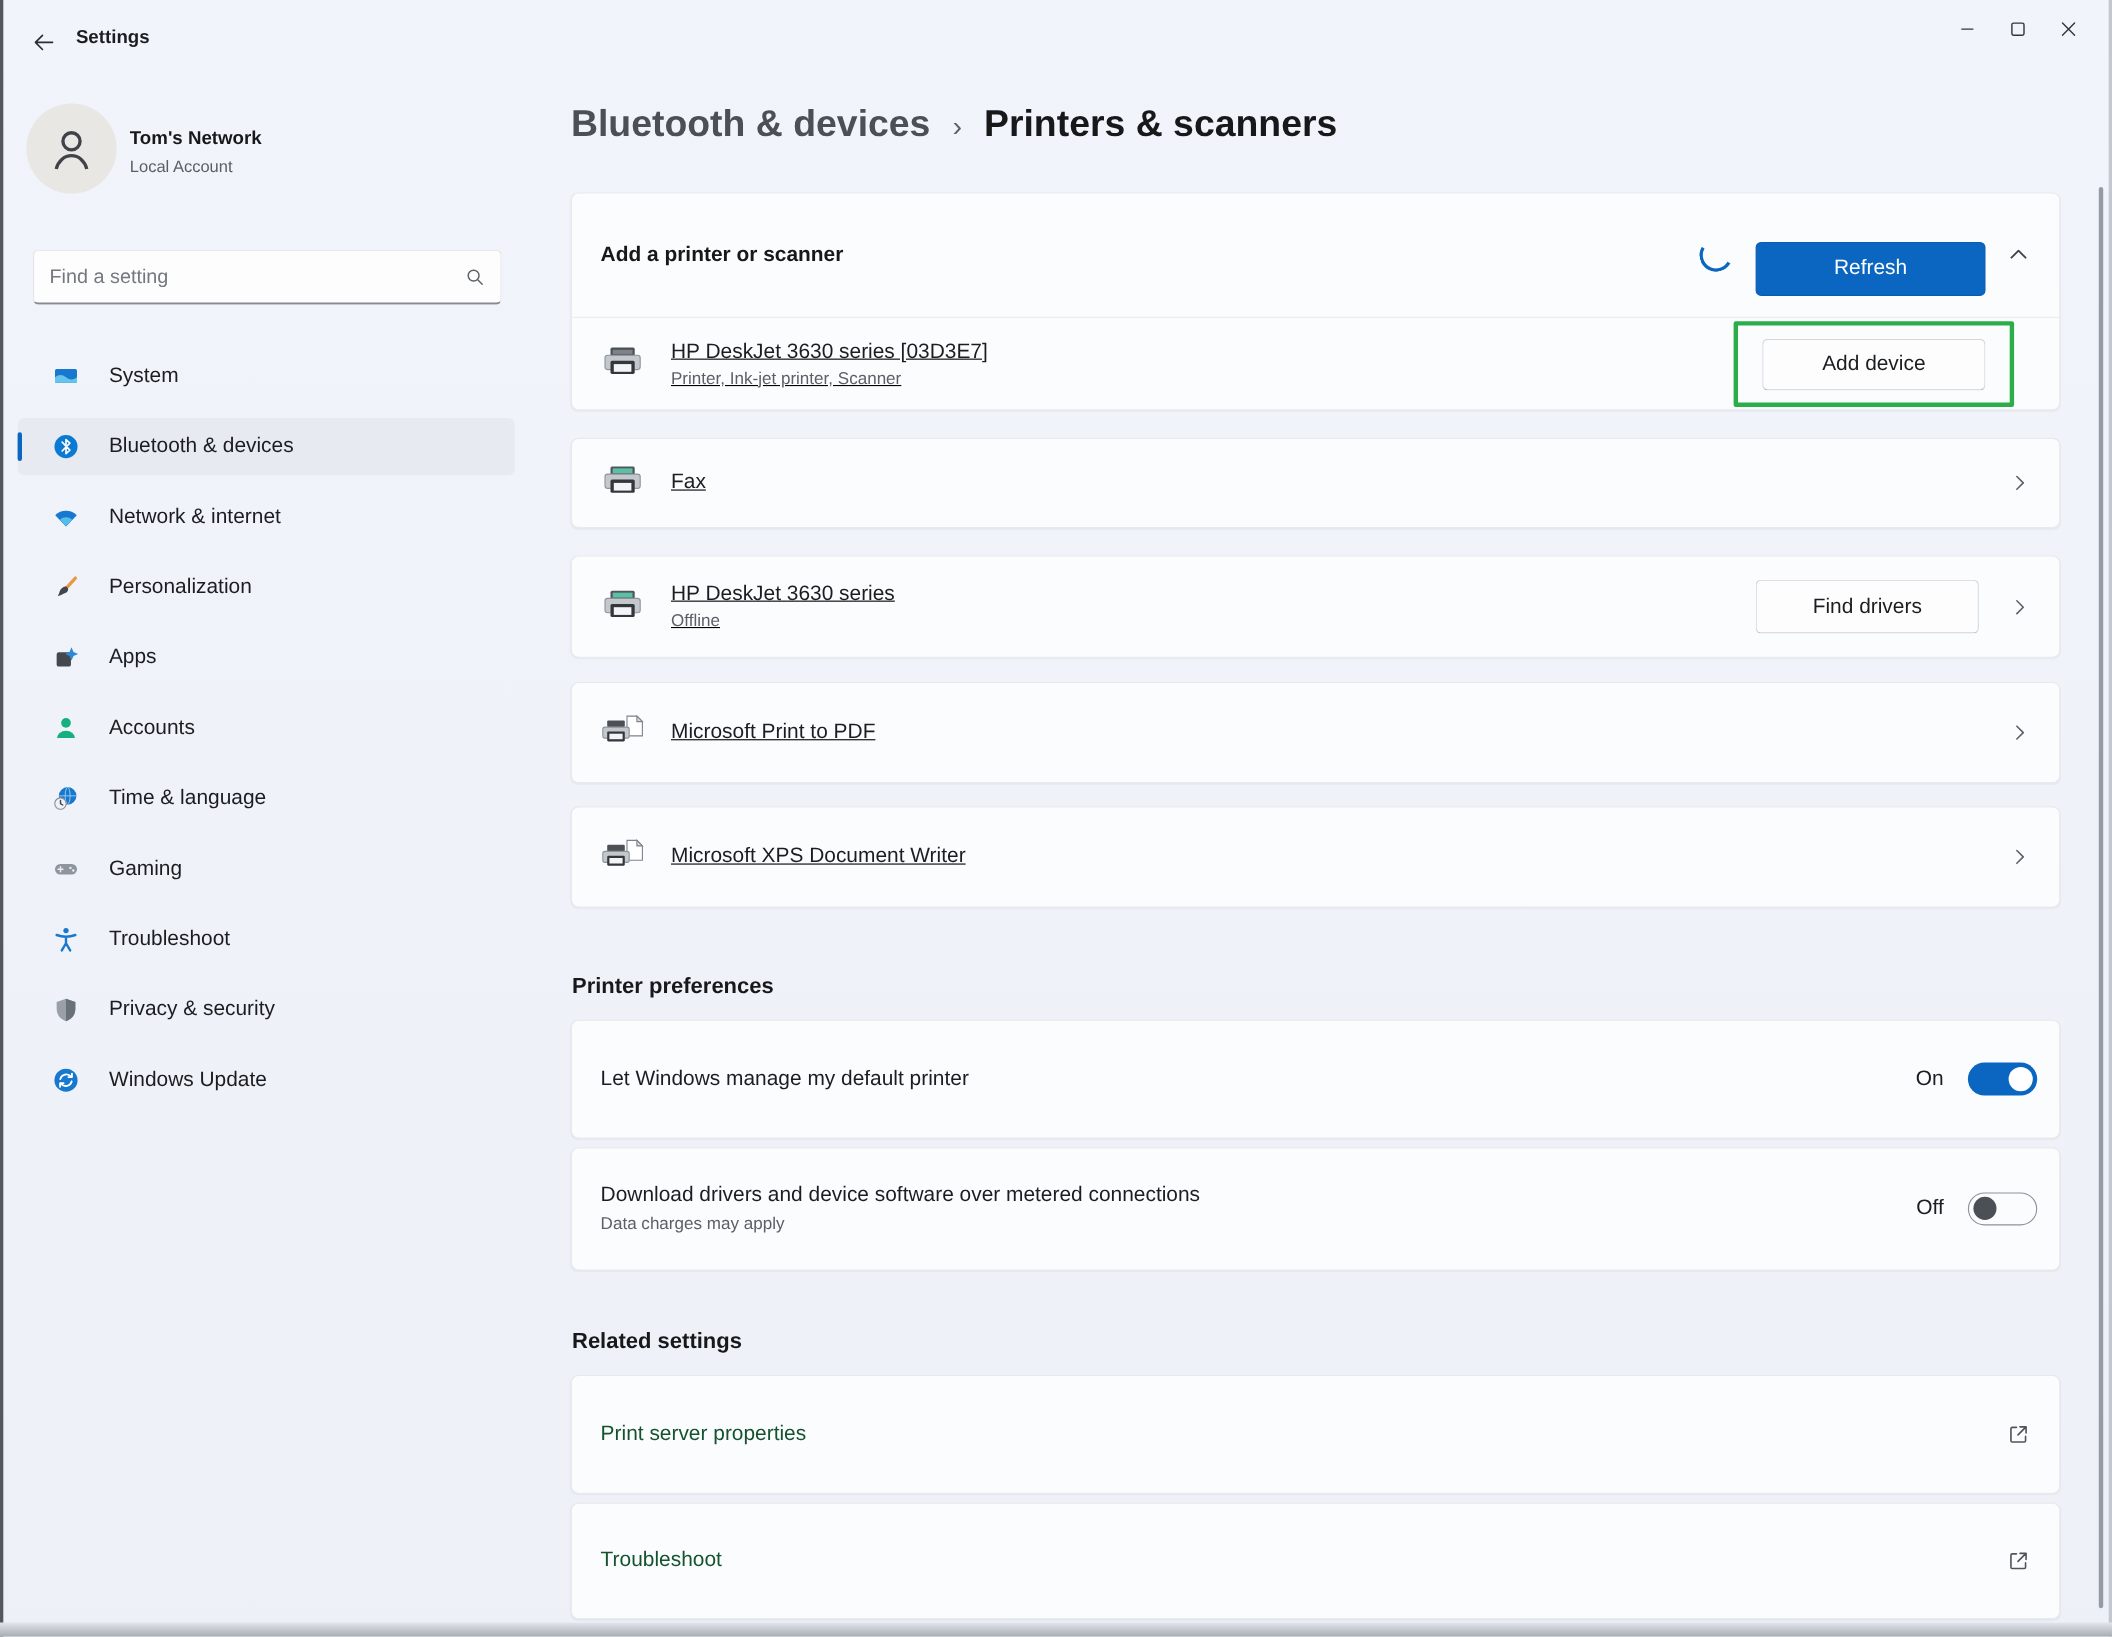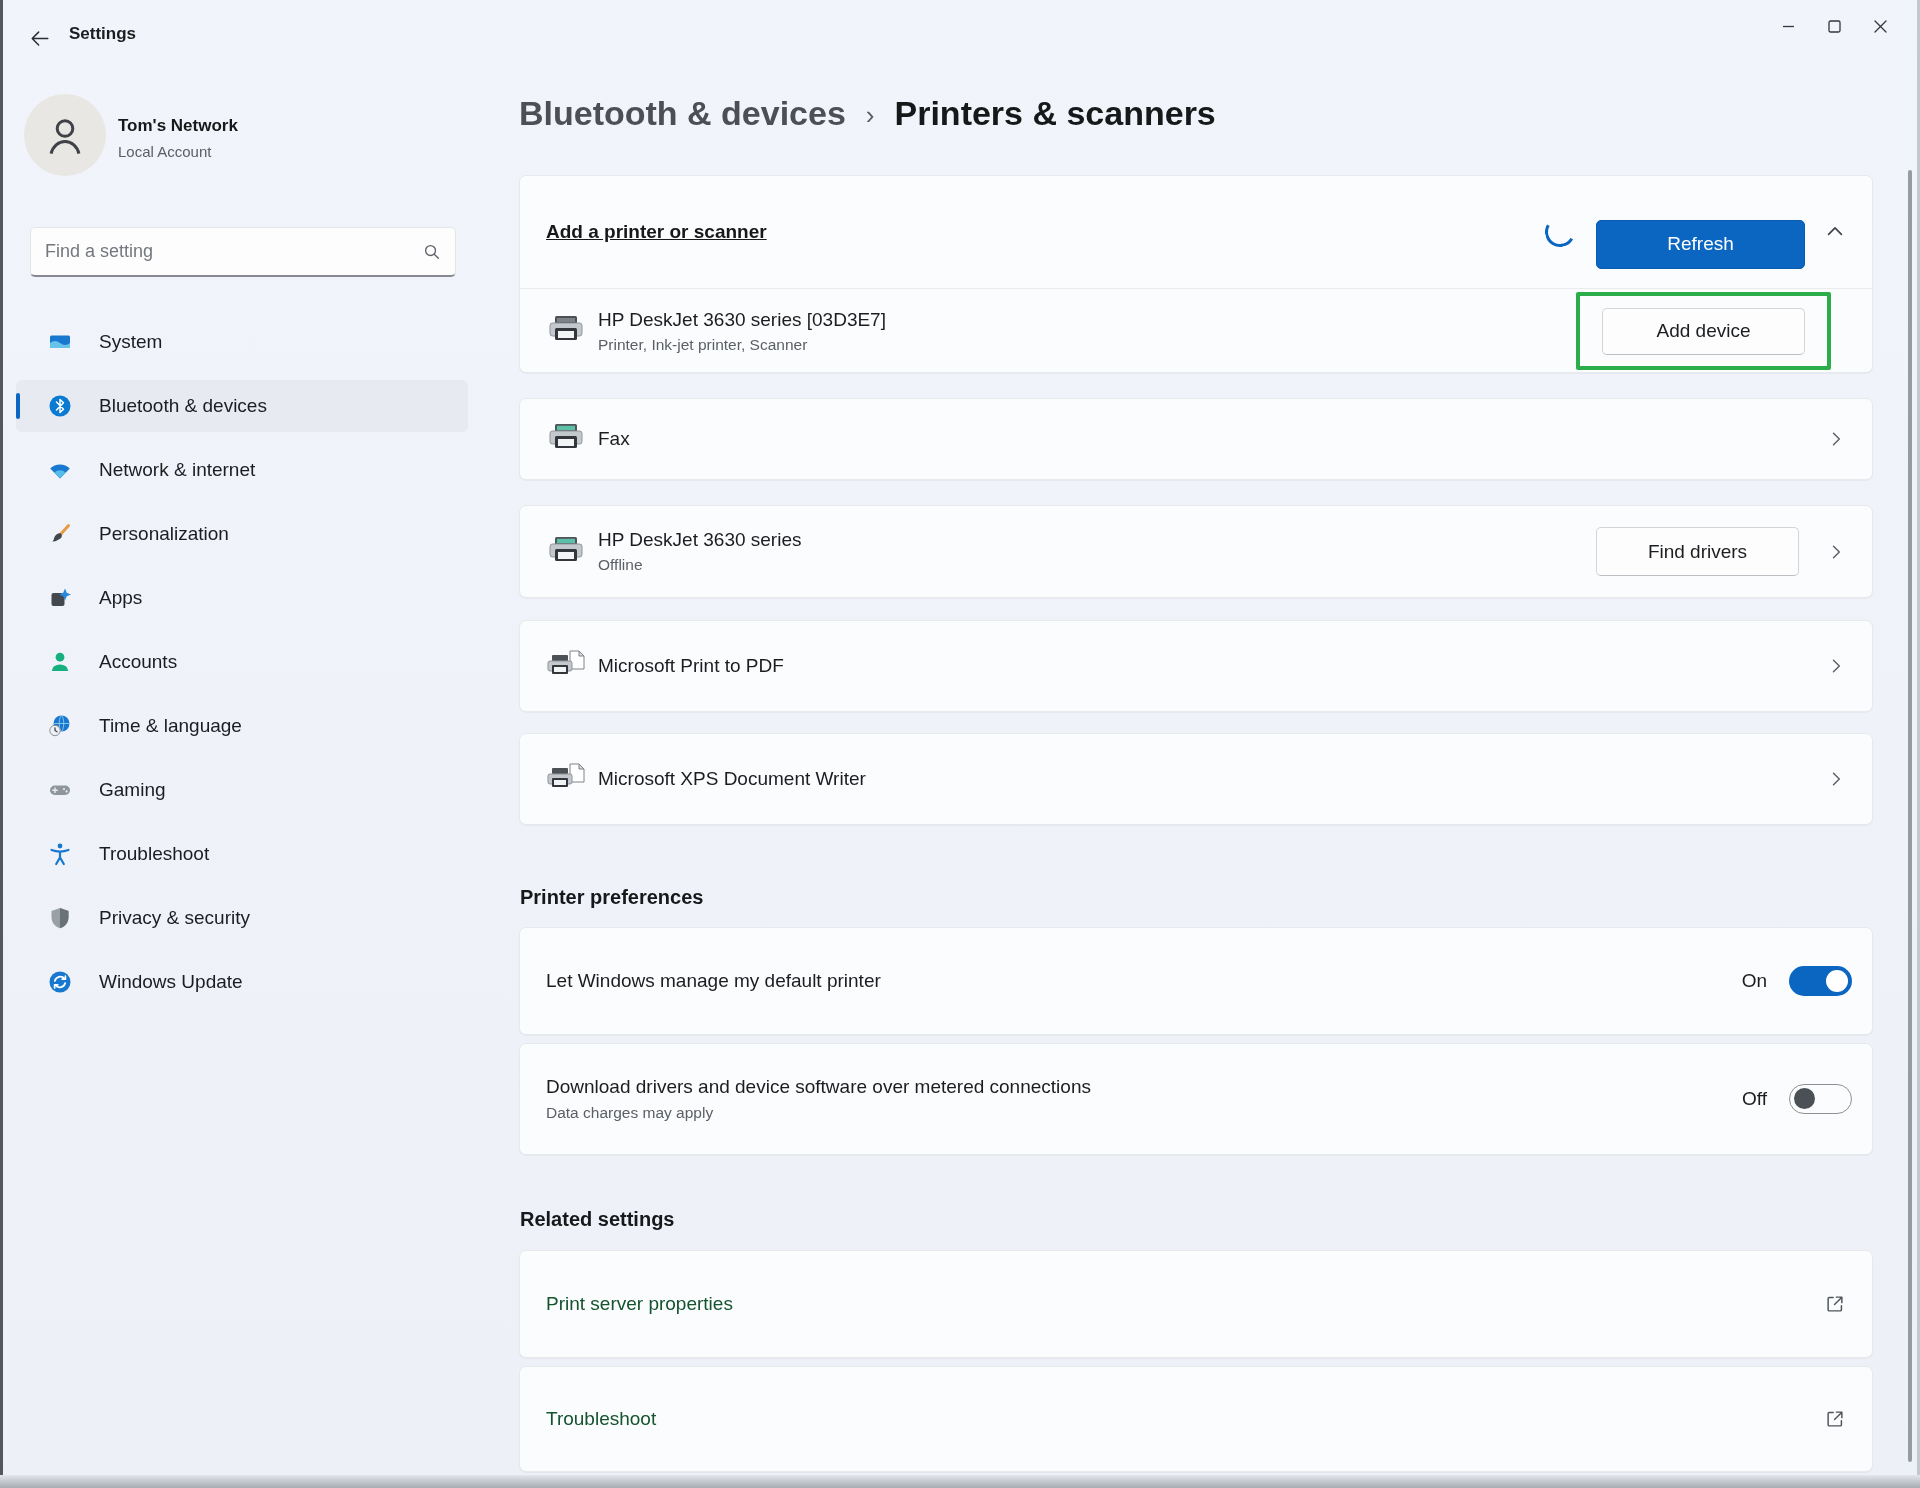--- a/index.html
+++ b/index.html
@@ -48,33 +48,33 @@
   .card-fax  { top:398px; height:82px; }
   .card-hpoff{ top:505px; height:93px; }
   .card-pdf  { top:620px; height:92px; }
   .card-xps  { top:733px; height:92px; }
   .card-pref1{ top:927px; height:108px; }
   .card-pref2{ top:1043px; height:112px; }
   .card-rel1 { top:1250px; height:108px; }
   .card-rel2 { top:1366px; height:106px; }
 
   .expander-row { display:flex; align-items:center; height:112px; padding:0 26px; }
-  .expander-title { flex:1; font-size:19px; font-weight:600; color:#17181a;text-decoration:underline; }
+  .expander-title { flex:1; font-size:19px; font-weight:600; color:#17181a; }
   .sep { height:1px; background:#eaebee; }
   .spinner { width:30px; height:30px; border-radius:50%; border:3.5px solid transparent; border-left-color:var(--accent,#0b66c2); border-bottom-color:var(--accent,#0b66c2); transform:rotate(-15deg); margin-right:21px; }
   .btn { display:flex; align-items:center; justify-content:center; font-family:"Liberation Sans",sans-serif; font-size:19px; border-radius:5px; cursor:pointer; }
   .btn-accent { width:209px; height:49px; background:var(--accent,#0b66c2); border:1px solid #0a5cb0; color:#ffffff;margin-top:24px; }
   .btn-plain { background:#fdfdfd; border:1px solid #d3d5d9; border-bottom-color:#bcbfc4; color:#1b1d20; }
   .chev-up { margin-left:19px; width:22px; height:22px; display:flex; cursor:pointer; }
 
   .device-row { display:flex; align-items:center; height:84px; padding:0 26px; }
   .row-full { height:100%; display:flex; align-items:center; padding:0 26px; }
   .dev-ic { width:40px; height:34px; display:flex; }
   .dev-ic svg { width:40px; height:34px; }
-  .dev-text { margin-left:12px; display:flex; flex-direction:column; gap:5px; }
+  .dev-text { margin-left:24px; display:flex; flex-direction:column; gap:5px;text-decoration:underline; }
   .dev-name { font-size:19px; color:#1b1d20; }
   .dev-sub { font-size:15.5px; color:#5c6066; }
   .green-box { margin-left:auto; margin-right:15px; width:255px; height:78px; border:4px solid var(--green,#2bad4a); border-radius:2px; display:flex; align-items:center; justify-content:center; }
   .btn-adddev { width:203px; height:47px; }
   .btn-find { width:203px; height:49px; margin-left:auto; }
   .chev-right { width:20px; height:20px; display:flex; }
   .chev-end { margin-left:auto; }
   .chev-gap { margin-left:27px; }
 
   .section-h { position:absolute; left:520px; font-size:20px; font-weight:700; color:#17181a; }

